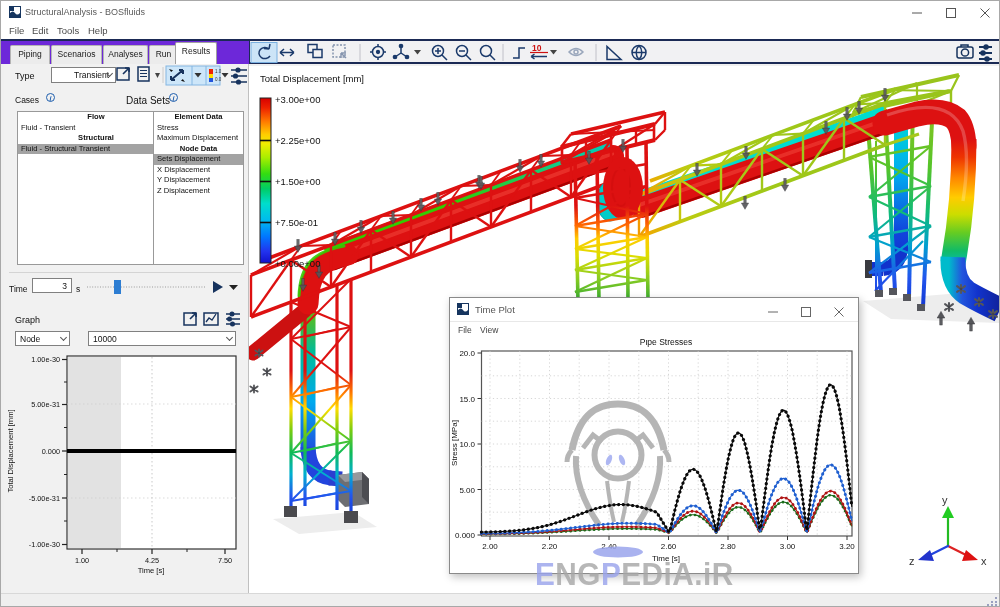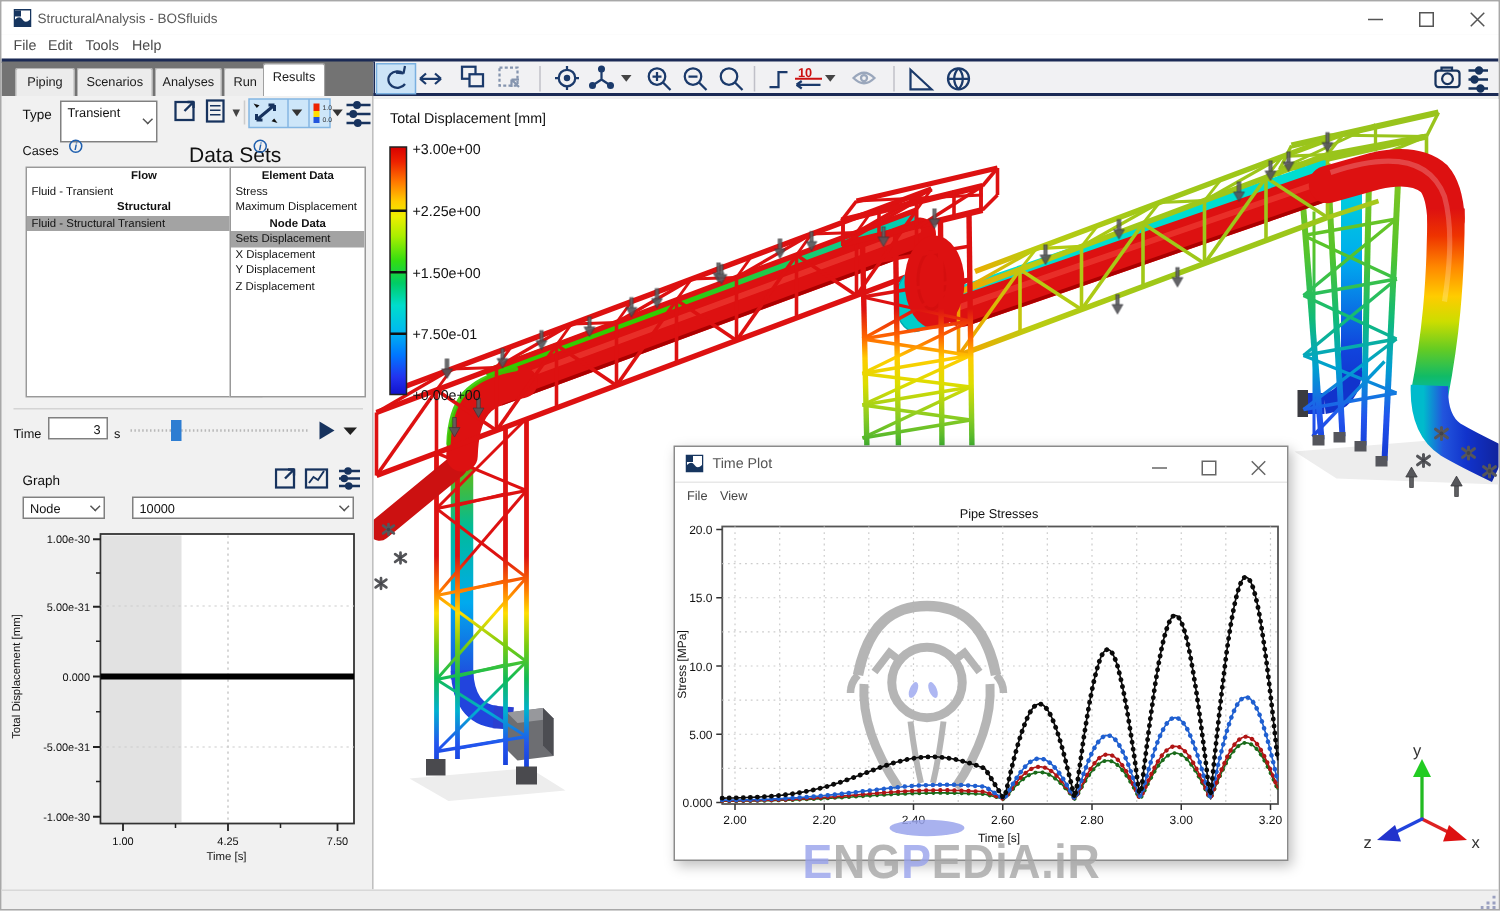--- a/index.html
+++ b/index.html
@@ -3,21 +3,21 @@
 *{margin:0;padding:0;box-sizing:border-box}
 html,body{width:1000px;height:607px;overflow:hidden}
 body{font-family:"Liberation Sans",sans-serif;background:#f0f0f0;position:relative;border:1px solid #a8a8a8}
 .abs{position:absolute}
 .titlebar{left:0;top:0;width:100%;height:22px;background:#fff}
 .title-txt{left:24px;top:5.5px;font-size:9px;color:#5a5a5a}
 .winbtn{top:6px;width:12px;height:12px;color:#555}
 .menubar{left:0;top:22px;width:100%;height:16px;background:#fff;font-size:9.5px;color:#4a4a4a}
 .menubar span{position:absolute;top:2px}
 .navyrule{left:0;top:38px;width:100%;height:2.5px;background:#1b2a55}
-.tabstrip{left:0;top:40px;width:248px;height:23px;background:#737373}
+.tabstrip{left:0;top:40px;width:248px;height:23px;background:#6d28d9}
 .tab{position:absolute;top:4px;height:19px;background:#ececec;border:1px solid #b4b4b4;border-bottom:none;border-radius:2px 2px 0 0;font-size:8.5px;color:#1a1a1a;text-align:center;line-height:17px}
 .tab.active{top:1px;height:22px;background:#fff;border-color:#a0a0a0;font-size:8.5px}
 .toolbar{left:248px;top:40px;width:752px;height:23px;background:#f1f1f3;border-bottom:2px solid #1b2a55;border-left:1px solid #1b2a55}
 .lpanel{left:3px;top:63px;width:245px;height:529px;background:#f1f1f1;border-right:1px solid #c0c0c0;font-size:8.5px;color:#111}
 .viewport{left:248px;top:65px;width:752px;height:527px;background:#fff}
 .statusstrip{left:0;top:592px;width:1000px;height:15px;background:#efefef;border-top:1px solid #d8d8d8}
 .dd{position:absolute;background:#fff;border:1px solid #808080;font-size:8.5px;color:#111}
 .dd .chev{position:absolute;right:3px;top:45%;width:5px;height:5px;border-right:1.3px solid #555;border-bottom:1.3px solid #555;transform:translateY(-60%) rotate(45deg)}
 .lbl-b{font-weight:normal;font-size:9px;color:#111}
 .listbox{position:absolute;background:#fff;border:1px solid #999;font-size:7.6px;color:#111;overflow:hidden}
@@ -465,21 +465,21 @@
 <line x1="947" y1="545" x2="925" y2="556" stroke="#2244dd" stroke-width="2.2"></line>
 <path d="M929,549 L917,559 L933,560 Z" fill="#2233cc"></path>
 <text x="941" y="503" font-size="11" fill="#333">y</text>
 <text x="980" y="564" font-size="11" fill="#333">x</text>
 <text x="908" y="564" font-size="11" fill="#333">z</text>
     </g>
 </svg>
 
 <div class="abs lpanel"></div>
 <div class="abs lbl-b" style="left:14px;top:70px">Type</div>
-<div class="dd" style="left:39px;top:66px;width:65px;height:28px;line-height:15px;padding-left:4px">Transient<i class="chev"></i></div>
+<div class="dd" style="left:50px;top:66px;width:65px;height:16px;line-height:15px;padding-left:22px">Transient<i class="chev"></i></div>
 <svg class="abs" style="left:112px;top:64px" width="136" height="22" viewBox="0 0 136 22">
 <g stroke="#17335e" fill="none" stroke-width="1.5">
 <rect x="4" y="3" width="12" height="12"></rect>
       <path d="M10,9 l6,-6 M16,3 h-4 M16,3 v4" stroke-width="1.6"></path>
 <rect x="25" y="2" width="11" height="14"></rect>
       <path d="M27,5.5 h7 M27,8.5 h7 M27,11.5 h7" stroke-width="1"></path>
 <path d="M42,8 l5,2.5 l-5,2.5 z" fill="#444" stroke="none" transform="rotate(90 44.5 10.5)"></path>
 <line x1="50" y1="2" x2="50" y2="18" stroke="#ccc" stroke-width="1"></line>
 </g>
 <g>
@@ -499,21 +499,21 @@
 </g>
 <g stroke="#17335e" stroke-width="1.6">
       <path d="M118,5 h5 M126,5 h8 M118,11 h3 M124,11 h10 M118,17 h6 M127,17 h7"></path>
       <circle cx="125" cy="5" r="1.8" fill="#17335e"></circle>
       <circle cx="122.5" cy="11" r="1.8" fill="#17335e"></circle>
       <circle cx="125.5" cy="17" r="1.8" fill="#17335e"></circle>
     </g>
 </svg>
 <div class="abs" style="left:14px;top:94px;font-size:8.5px;color:#111">Cases</div>
 <div class="icircle" style="left:45px;top:92px">i</div>
-<div class="abs" style="left:125px;top:94px;font-size:14px;color:#111">Data Sets</div>
+<div class="abs" style="left:125px;top:94px;font-size:10px;color:#111">Data Sets</div>
 <div class="icircle" style="left:168px;top:92px">i</div>
 <div class="listbox" style="left:16px;top:110px;width:158px;height:154px">
 <div class="hd">Flow</div>
     <div class="row">Fluid - Transient</div>
     <div class="hd">Structural</div>
     <div class="row sel">Fluid - Structural Transient</div>
 </div>
 <div class="listbox" style="left:152px;top:110px;width:91px;height:154px">
 <div class="hd">Element Data</div>
     <div class="row">Stress</div>

